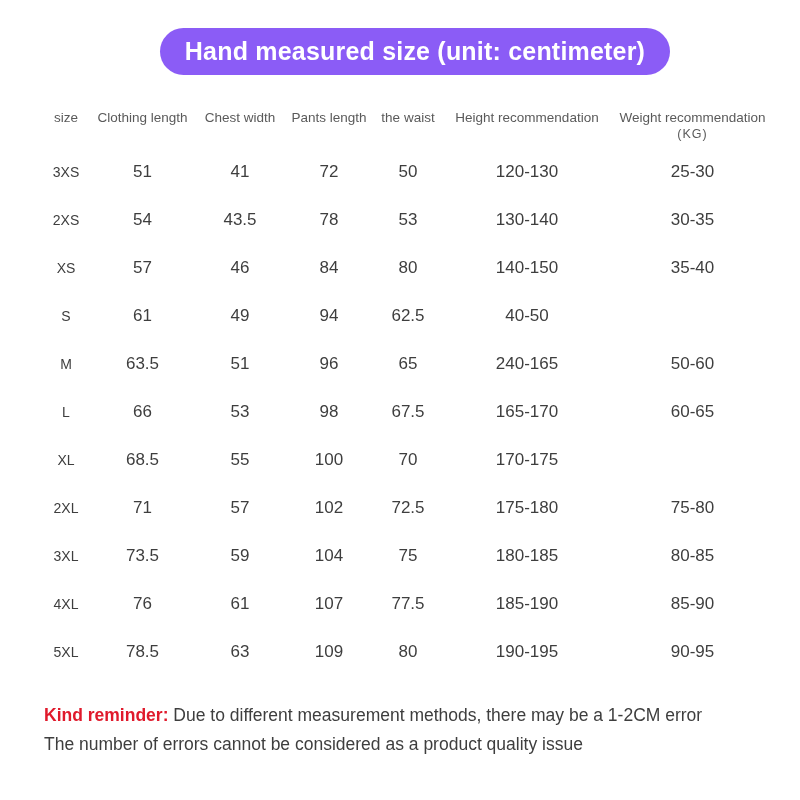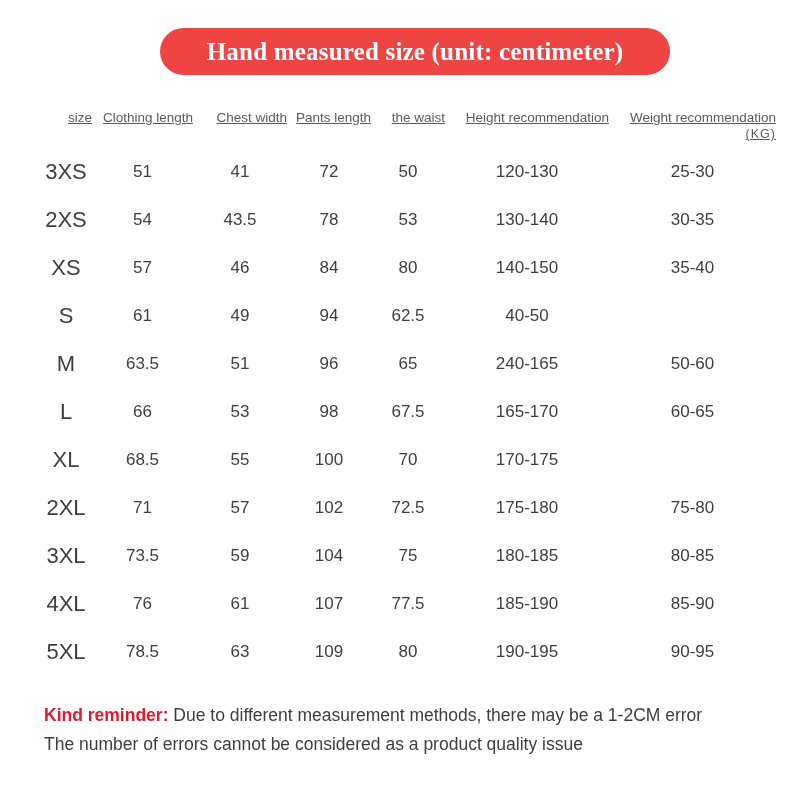--- a/index.html
+++ b/index.html
@@ -33,59 +33,58 @@
     left: 40px; top: 106px;
     width: 736px;
   }
   .grid-row {
     display: grid;
     grid-template-columns: 52px 101px 94px 84px 74px 164px 167px;
     align-items: center;
   }
   .thead { align-items: start; min-height: 42px; }
   .th {
-    text-align: right;
+    text-align: center;
     font-size: 13.5px;
     color: #5a5a5a;
     line-height: 1.2;
     padding-top: 4px;
-    text-decoration: underline;
   }
   .th .kg {
     display: block;
     margin-top: 1px;
     font-size: 12.5px;
     color: #5a5a5a;
     letter-spacing: 1px;
   }
   .tbody .grid-row { height: 48px; }
   .td {
     text-align: center;
     font-size: 17px;
     color: #3e3e3e;
   }
-  .td.size-label { font-size: 22px; }
+  .td.size-label { font-size: 14px; }
 
   
   .footer {
     position: absolute;
     left: 44px; top: 701px;
     width: 720px;
     font-size: 17.5px;
     line-height: 29px;
     color: #3e3e3e;
   }
   .footer .red-label { font-weight: bold; }
 </style>
 </head>
 <body>
 
 <div class="page">
 
-  <div class="banner" style="background: #ef4444; font-family: Liberation Serif, serif;">
+  <div class="banner" style="background: #8b5cf6;">
     <span>Hand measured size (unit: centimeter)</span>
   </div>
 
   <div class="table">
     <div class="grid-row thead" id="thead">
         <div class="th">size</div>
         <div class="th">Clothing length</div>
         <div class="th">Chest width</div>
         <div class="th">Pants length</div>
         <div class="th">the waist</div>

